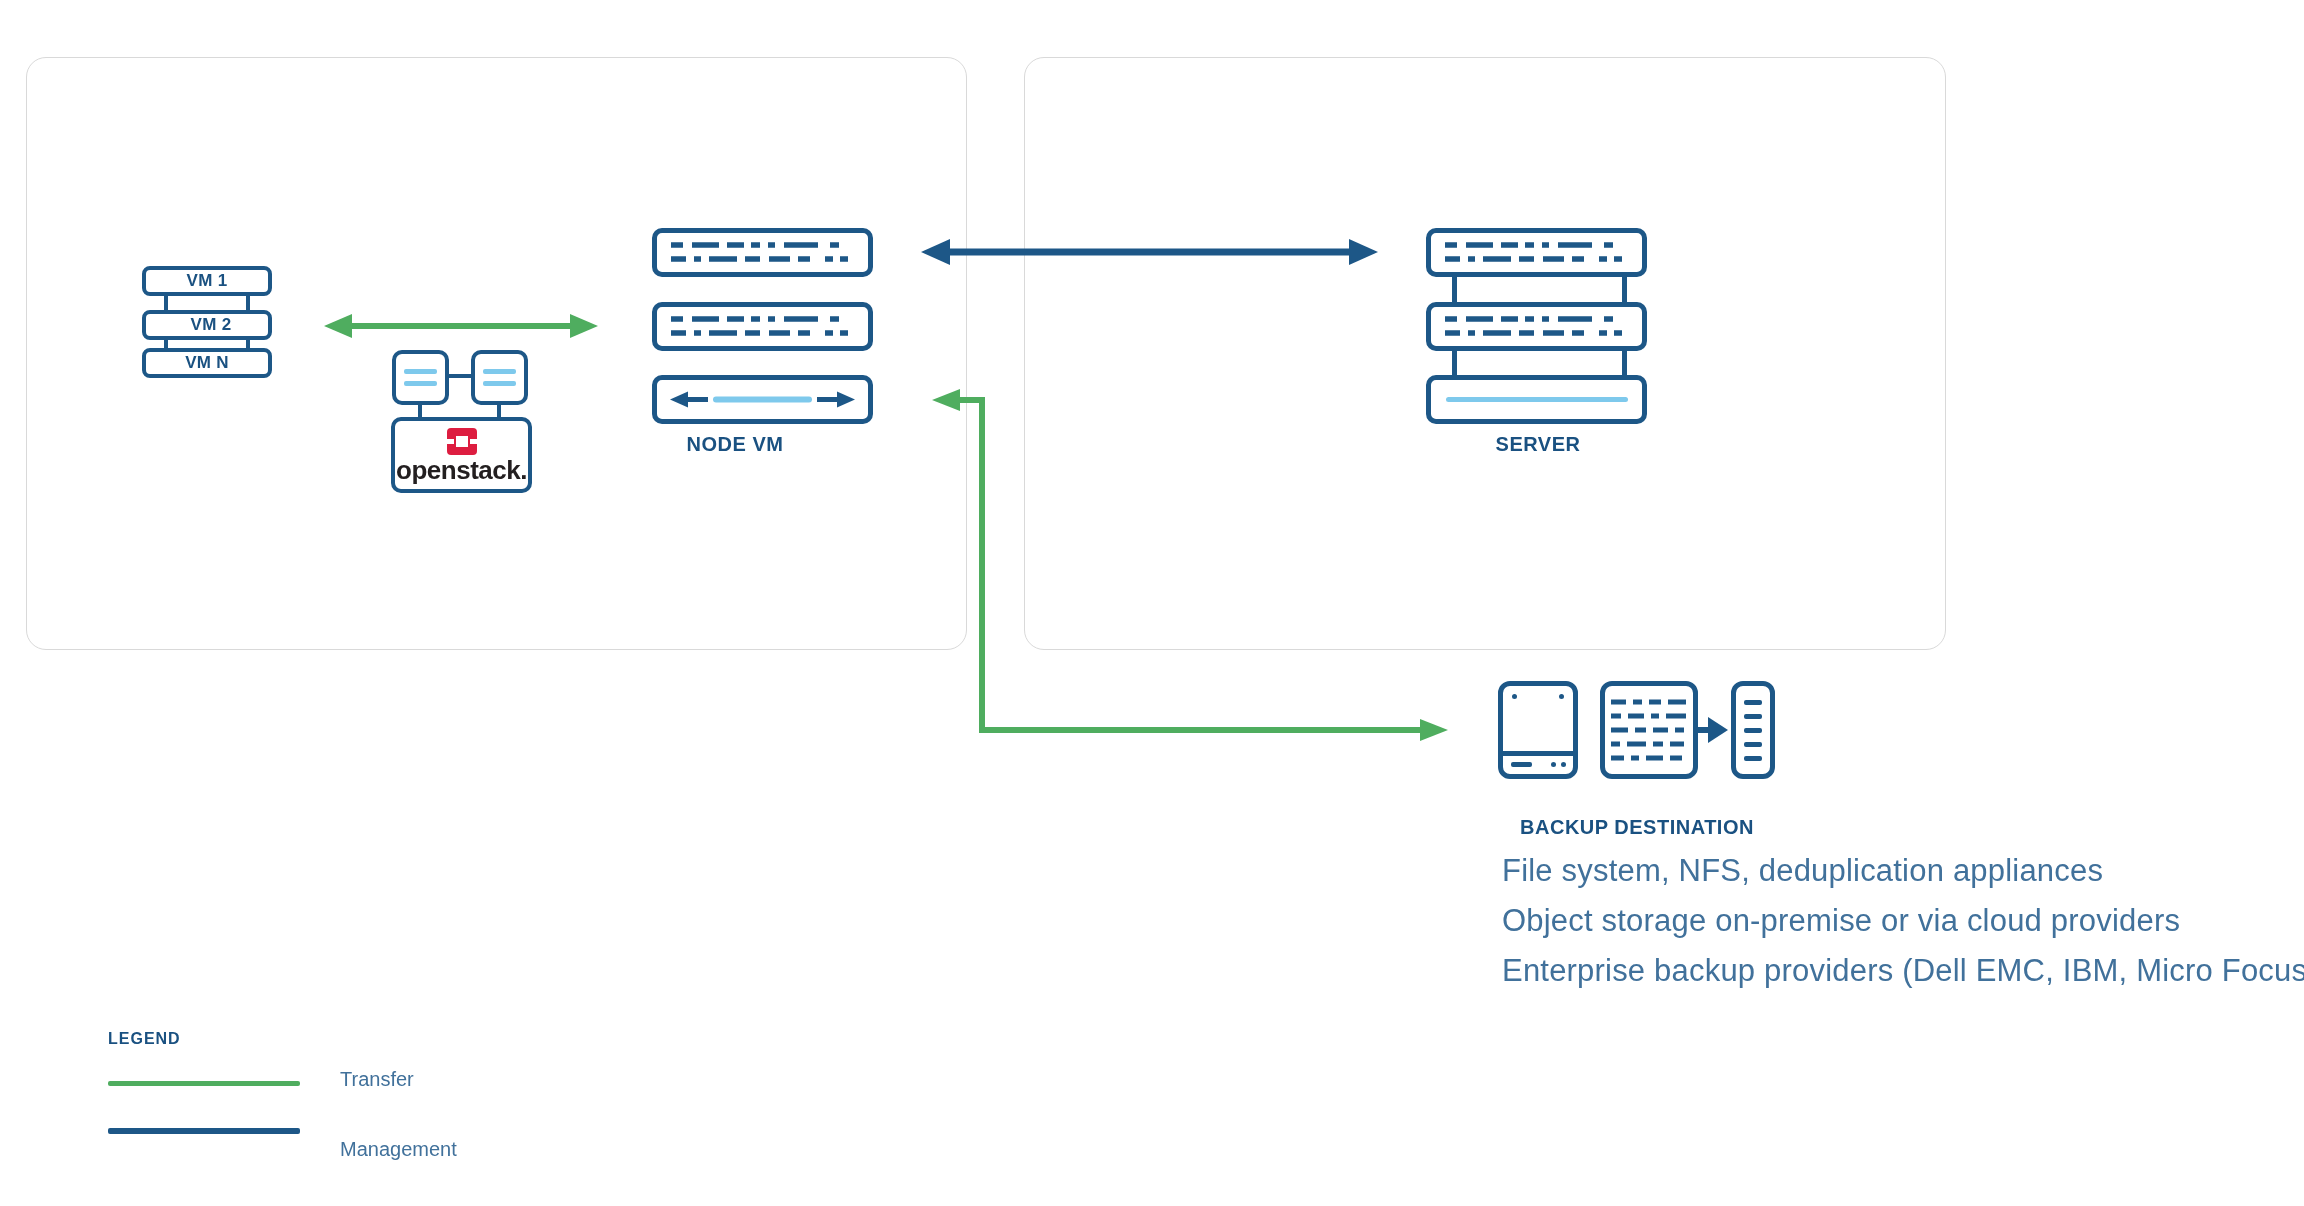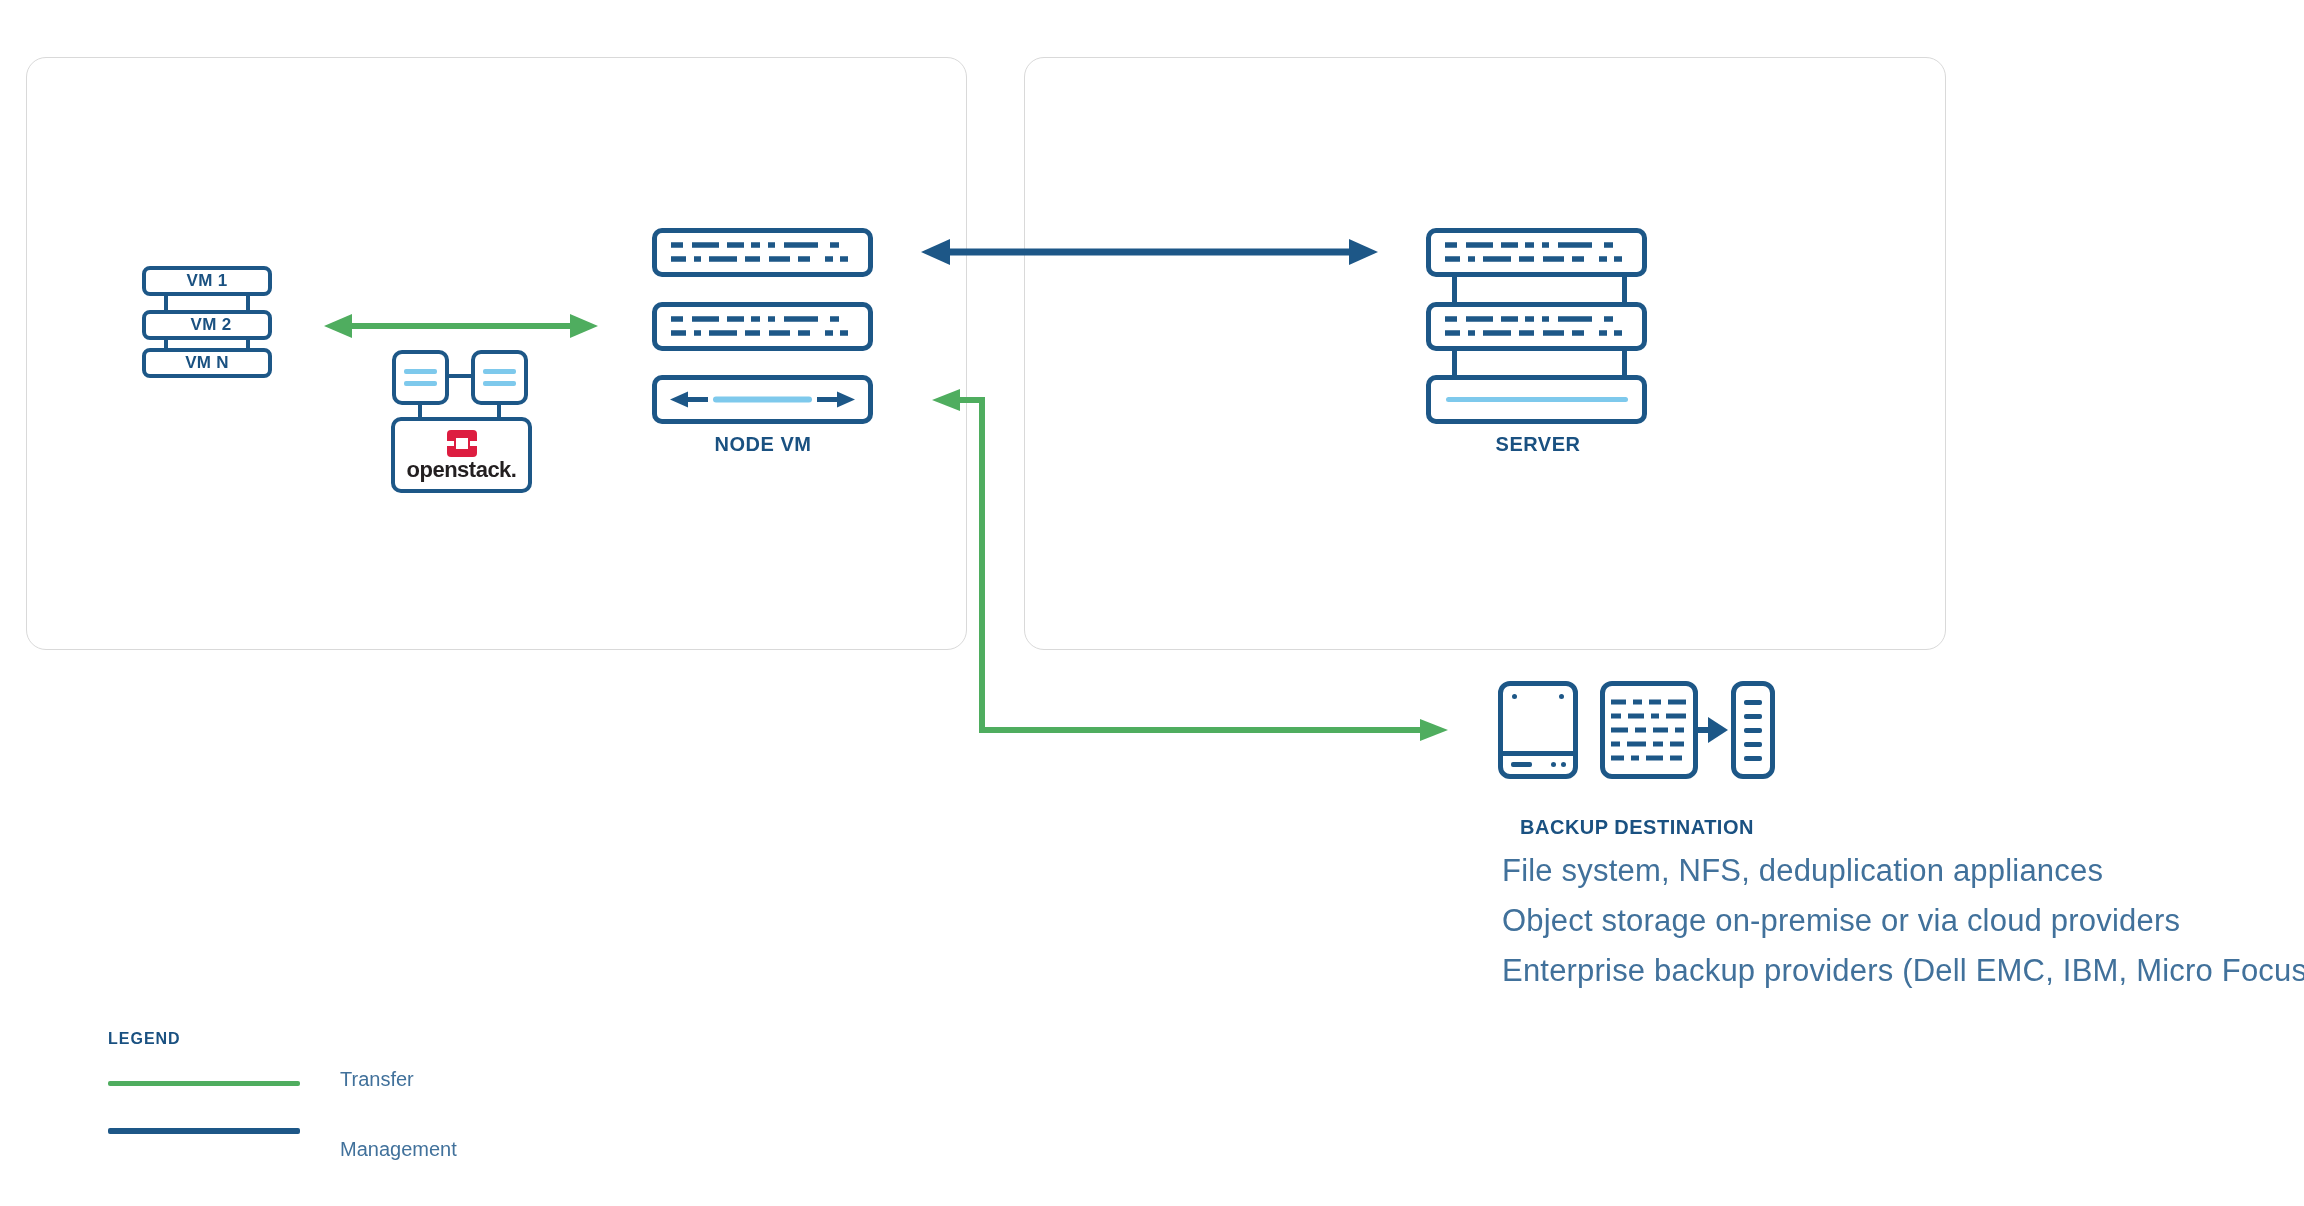--- a/index.html
+++ b/index.html
@@ -53,42 +53,42 @@
   .os-vlink.l{left:418px;} .os-vlink.r{left:497px;}
   .os-main{
     position:absolute;left:391px;top:417px;width:141px;height:76px;background:#fff;
     border:4px solid var(--navy);border-radius:10px;z-index:2;
     display:flex;flex-direction:column;align-items:center;justify-content:center;gap:2px;
   }
   .os-logo{position:relative;width:30px;height:27px;background:var(--red);border-radius:4px;}
   .os-logo .hole{position:absolute;left:9px;right:9px;top:8px;bottom:8px;background:#fff;}
   .os-logo .slit{position:absolute;top:11px;width:7px;height:5px;background:#fff;}
   .os-logo .slit.sl{left:0;} .os-logo .slit.sr{right:0;}
-  .os-word{font-size:22px;font-weight:600;color:var(--ink);letter-spacing:-.5px;line-height:1;}
+  .os-word{font-size:26px;font-weight:600;color:var(--ink);letter-spacing:-.5px;line-height:1;}
 
   
   .rack{
     position:absolute;width:221px;height:49px;background:#fff;
     border:5px solid var(--navy);border-radius:10px;z-index:2;
     display:flex;align-items:center;justify-content:center;
   }
   .nv1{left:652px;top:228px;} .nv2{left:652px;top:302px;} .nv3{left:652px;top:375px;}
   .sv1{left:1426px;top:228px;} .sv2{left:1426px;top:302px;} .sv3{left:1426px;top:375px;}
   .rack svg{display:block;}
   .rack .dashes line{stroke:var(--navy);stroke-width:5.5;}
   .srv-conn{position:absolute;width:5px;height:33px;background:var(--navy);z-index:1;}
   .sc1a{left:1452px;top:270px;} .sc1b{left:1622px;top:270px;}
   .sc2a{left:1452px;top:344px;} .sc2b{left:1622px;top:344px;}
   .plain-blue{width:182px;height:5px;background:var(--lightblue);border-radius:3px;}
 
   .icon-caption{
     position:absolute;font-size:20px;font-weight:bold;color:var(--navy-text);
     letter-spacing:.5px;white-space:nowrap;transform:translateX(-50%);
   }
-  .cap-nodevm{left:763px;top:433px;}
+  .cap-nodevm{left:735px;top:433px;}
   .cap-server{left:1538px;top:433px;}
   .cap-backup{left:1637px;top:816px;}
 
   
   svg.overlay{position:absolute;left:0;top:0;z-index:3;pointer-events:none;}
 
   
   .bd-disk{
     position:absolute;left:1498px;top:681px;width:80px;height:98px;background:#fff;
     border:5px solid var(--navy);border-radius:12px;

